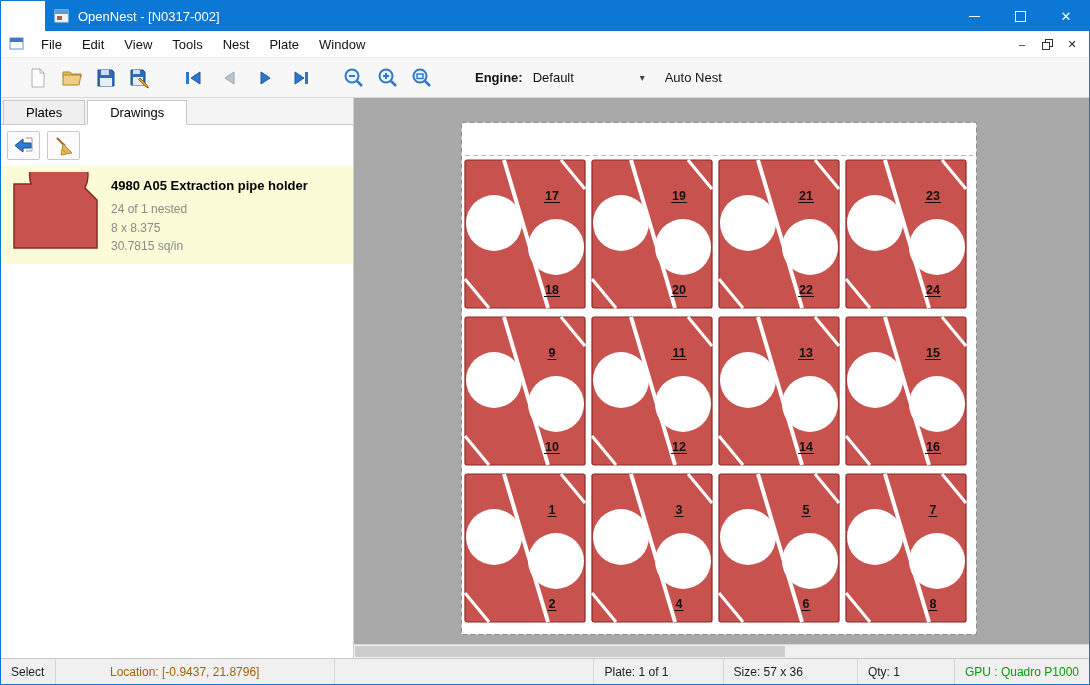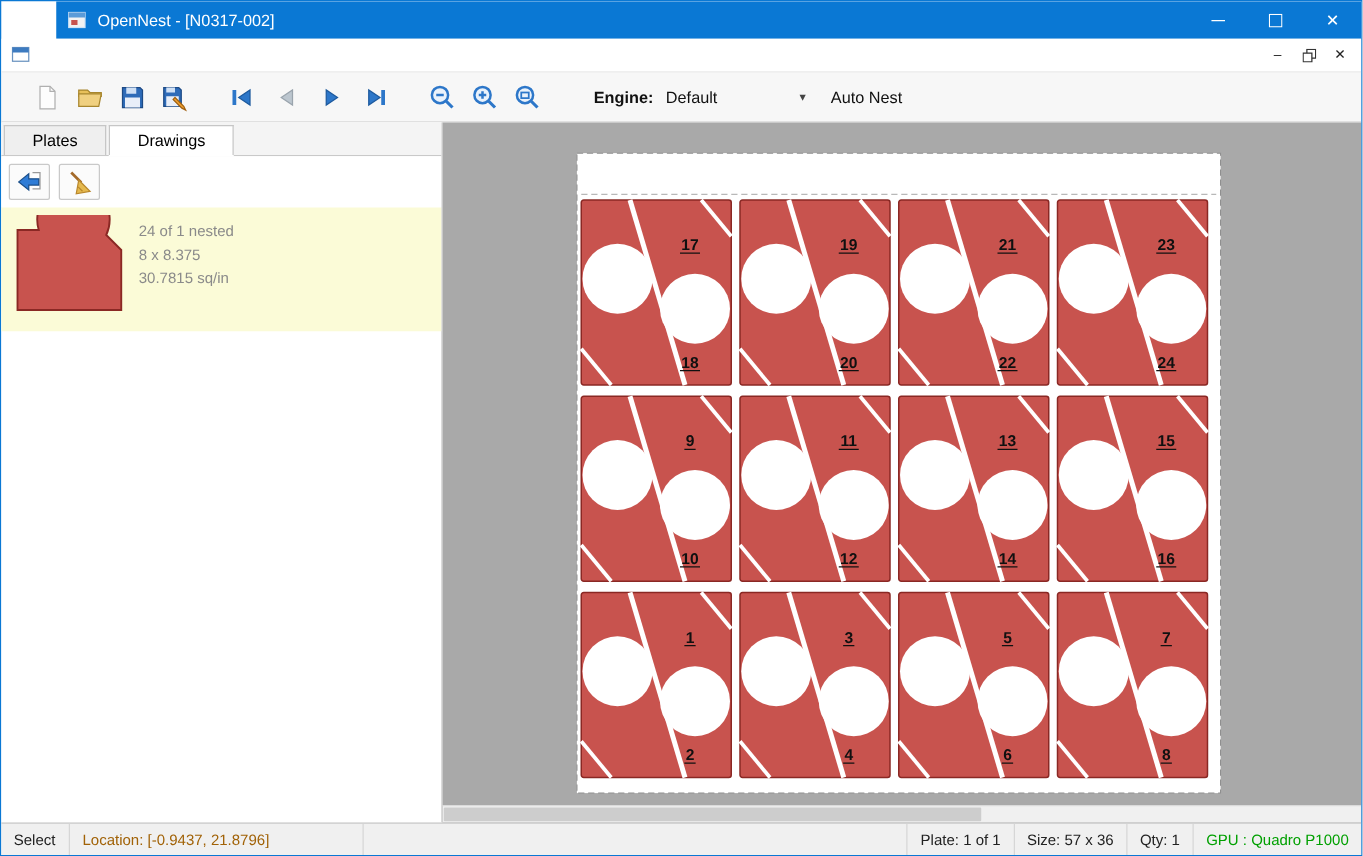--- a/index.html
+++ b/index.html
@@ -42,21 +42,21 @@
   .part-thumb{flex:0 0 92px;}
   .part-info{font-size:12px;color:#8a8a8a;line-height:1.55;padding-top:4px;}
   .part-title{font-size:13px;font-weight:bold;color:#000;margin-bottom:4px;}
 
   .canvas{flex:1 1 auto;background:#a9a9a9;position:relative;overflow:hidden;}
   #plate-svg{position:absolute;left:107px;top:24px;}
   .hscroll{position:absolute;left:0;right:0;bottom:0;height:13px;background:#f0f0f0;border-top:1px solid #dadada;}
   .hthumb{position:absolute;left:1px;top:1px;bottom:1px;width:430px;background:#cdcdcd;border-radius:1px;}
 
   
-  .statusbar{flex:0 0 25px;height:25px;background:#f0f0f0;border-top:1px solid #c9c9c9;display:flex;align-items:stretch;font-size:12px;color:#222;}
+  .statusbar{flex:0 0 25px;height:25px;background:#f0f0f0;border-top:1px solid #c9c9c9;display:flex;align-items:stretch;font-size:12px;color:#222;gap:44px;}
   .sb-cell{display:flex;align-items:center;padding:0 10px;}
   .sb-mode{width:34px;border-right:1px solid #d6d6d6;}
   .sb-loc{color:#a16207;width:214px;border-right:1px solid #d6d6d6;}
   .sb-spacer{flex:1;}
   .sb-r{border-left:1px solid #d6d6d6;}
   .sb-gpu{color:var(--gpu,#00a000);}
 </style>
 </head>
 <body>
 
@@ -86,20 +86,29 @@
     </div>
   </div>
 
   <nav class="menubar">
     <span class="mdi-icon">
       <svg width="16" height="14" viewBox="0 0 16 14">
         <rect x="1" y="1" width="13" height="11" fill="#fff" stroke="#6a93c0"></rect>
         <rect x="1" y="1" width="13" height="4" fill="#3d7bc0"></rect>
       </svg>
     </span>
+    <div class="menu-items" id="menu-items">
+        <span class="menu-item">File</span>
+        <span class="menu-item">Edit</span>
+        <span class="menu-item">View</span>
+        <span class="menu-item">Tools</span>
+        <span class="menu-item">Nest</span>
+        <span class="menu-item">Plate</span>
+        <span class="menu-item">Window</span>
+      </div>
     <div class="mdi-ctrls">
       <span class="mdi-btn">–</span>
       <span class="mdi-btn">
         <svg width="11" height="11" viewBox="0 0 11 11">
           <rect x="3.5" y="0.5" width="7" height="7" fill="none" stroke="#333"></rect>
           <rect x="0.5" y="3.5" width="7" height="7" fill="#fff" stroke="#333"></rect>
         </svg>
       </span>
       <span class="mdi-btn">✕</span>
     </div>
@@ -209,20 +218,21 @@
           </svg>
         </div>
       </div>
       <div class="part-item">
         <div class="part-thumb">
           <svg width="92" height="82" viewBox="0 0 92 82">
             <path d="M5,12 L22,12 A29,29 0 1 1 76,16 L88,28 L88,76 L5,76 Z" fill="#c8534e" stroke="#8a2824" stroke-width="1.5"></path>
           </svg>
         </div>
         <div class="part-info">
+          <div class="part-title">4980 A05 Extraction pipe holder</div>
           <div>24 of 1 nested</div>
           <div>8 x 8.375</div>
           <div>30.7815 sq/in</div>
         </div>
       </div>
     </div>
 
     <div class="canvas">
       <svg id="plate-svg" width="516" height="513" viewBox="0 0 516 513">
           <rect x="0.5" y="0.5" width="515" height="512" fill="#ffffff" stroke="#8f8f8f" stroke-width="1" stroke-dasharray="5 3"></rect>

